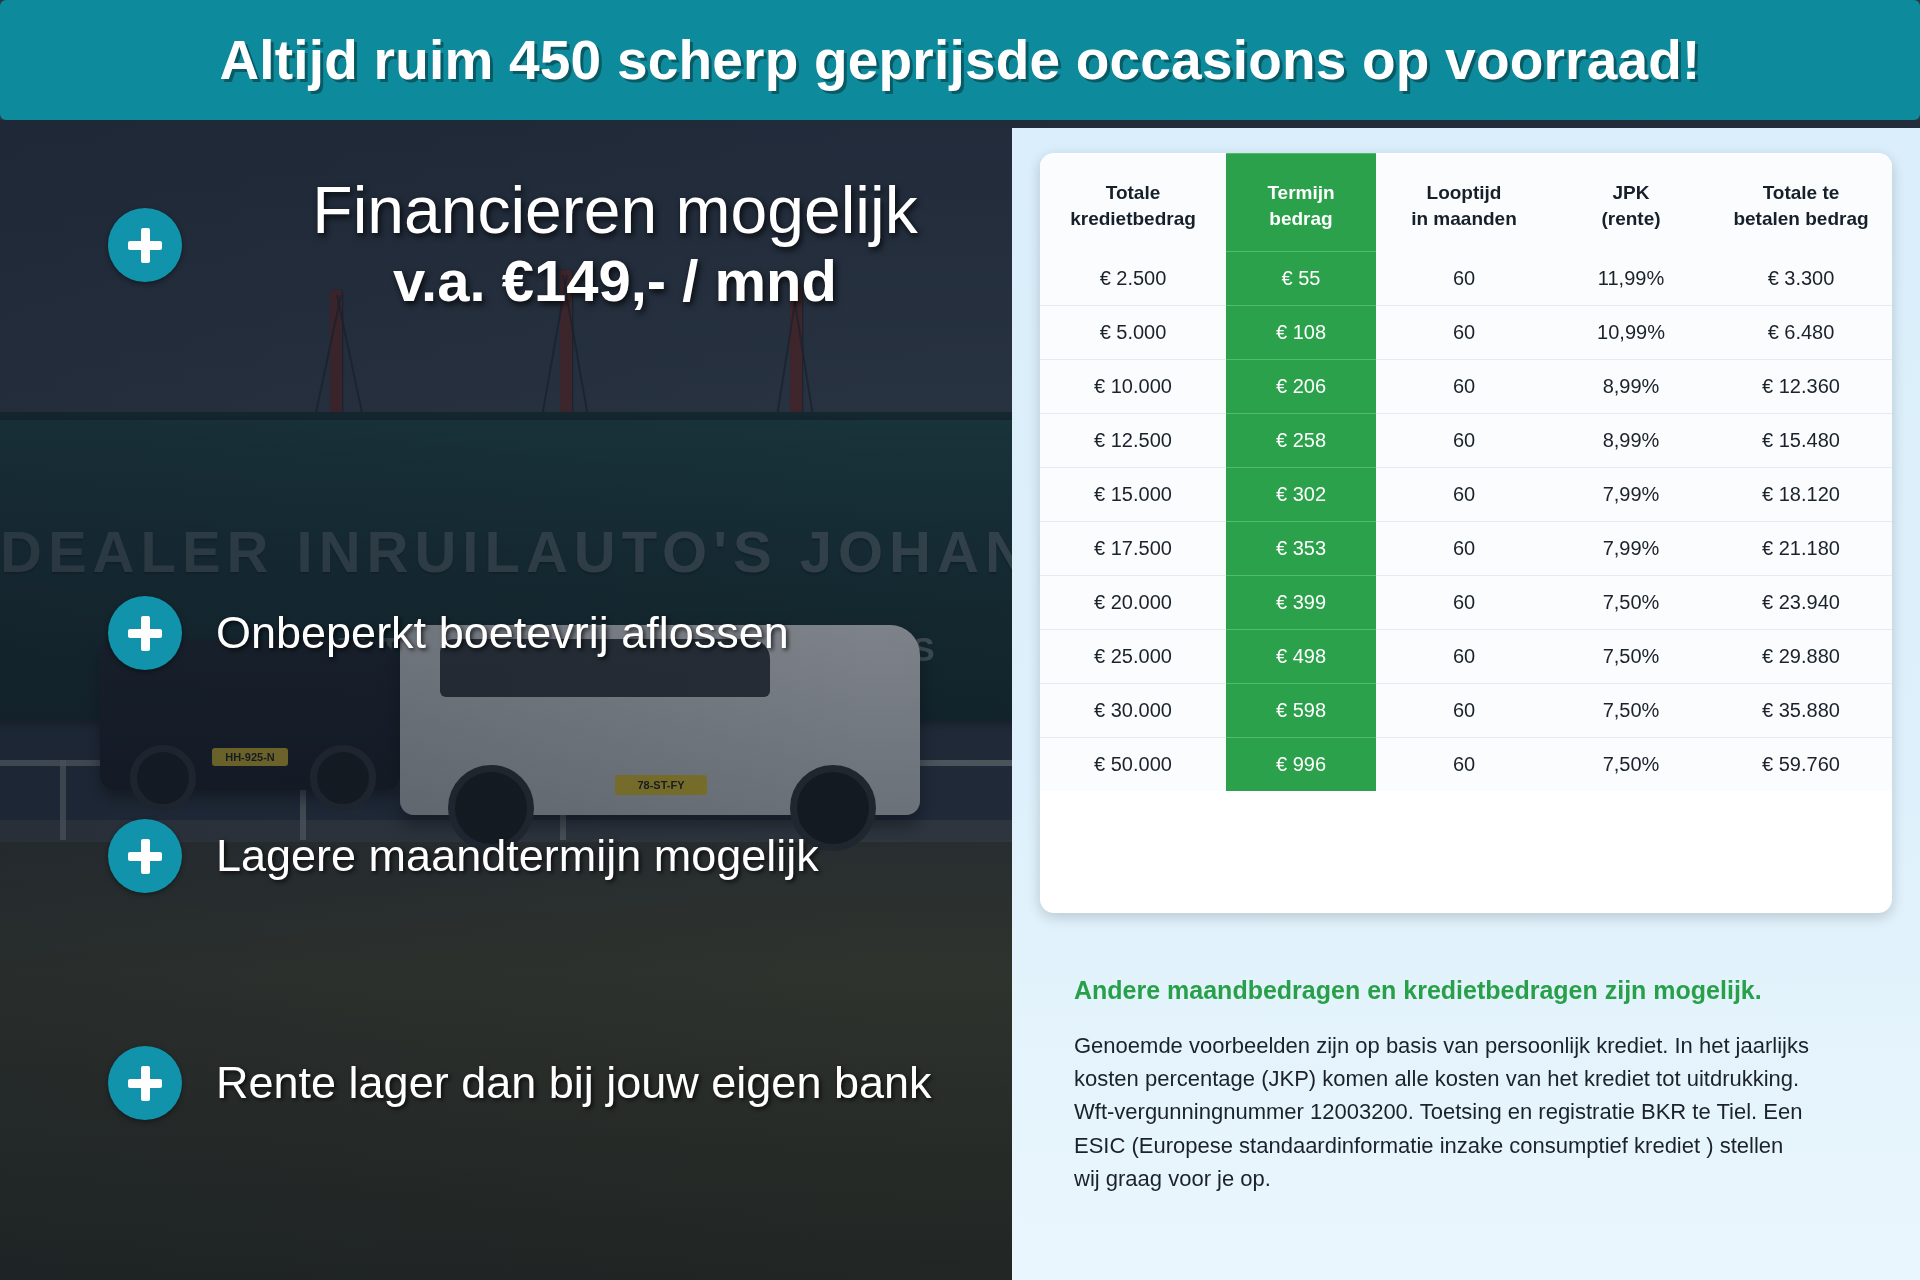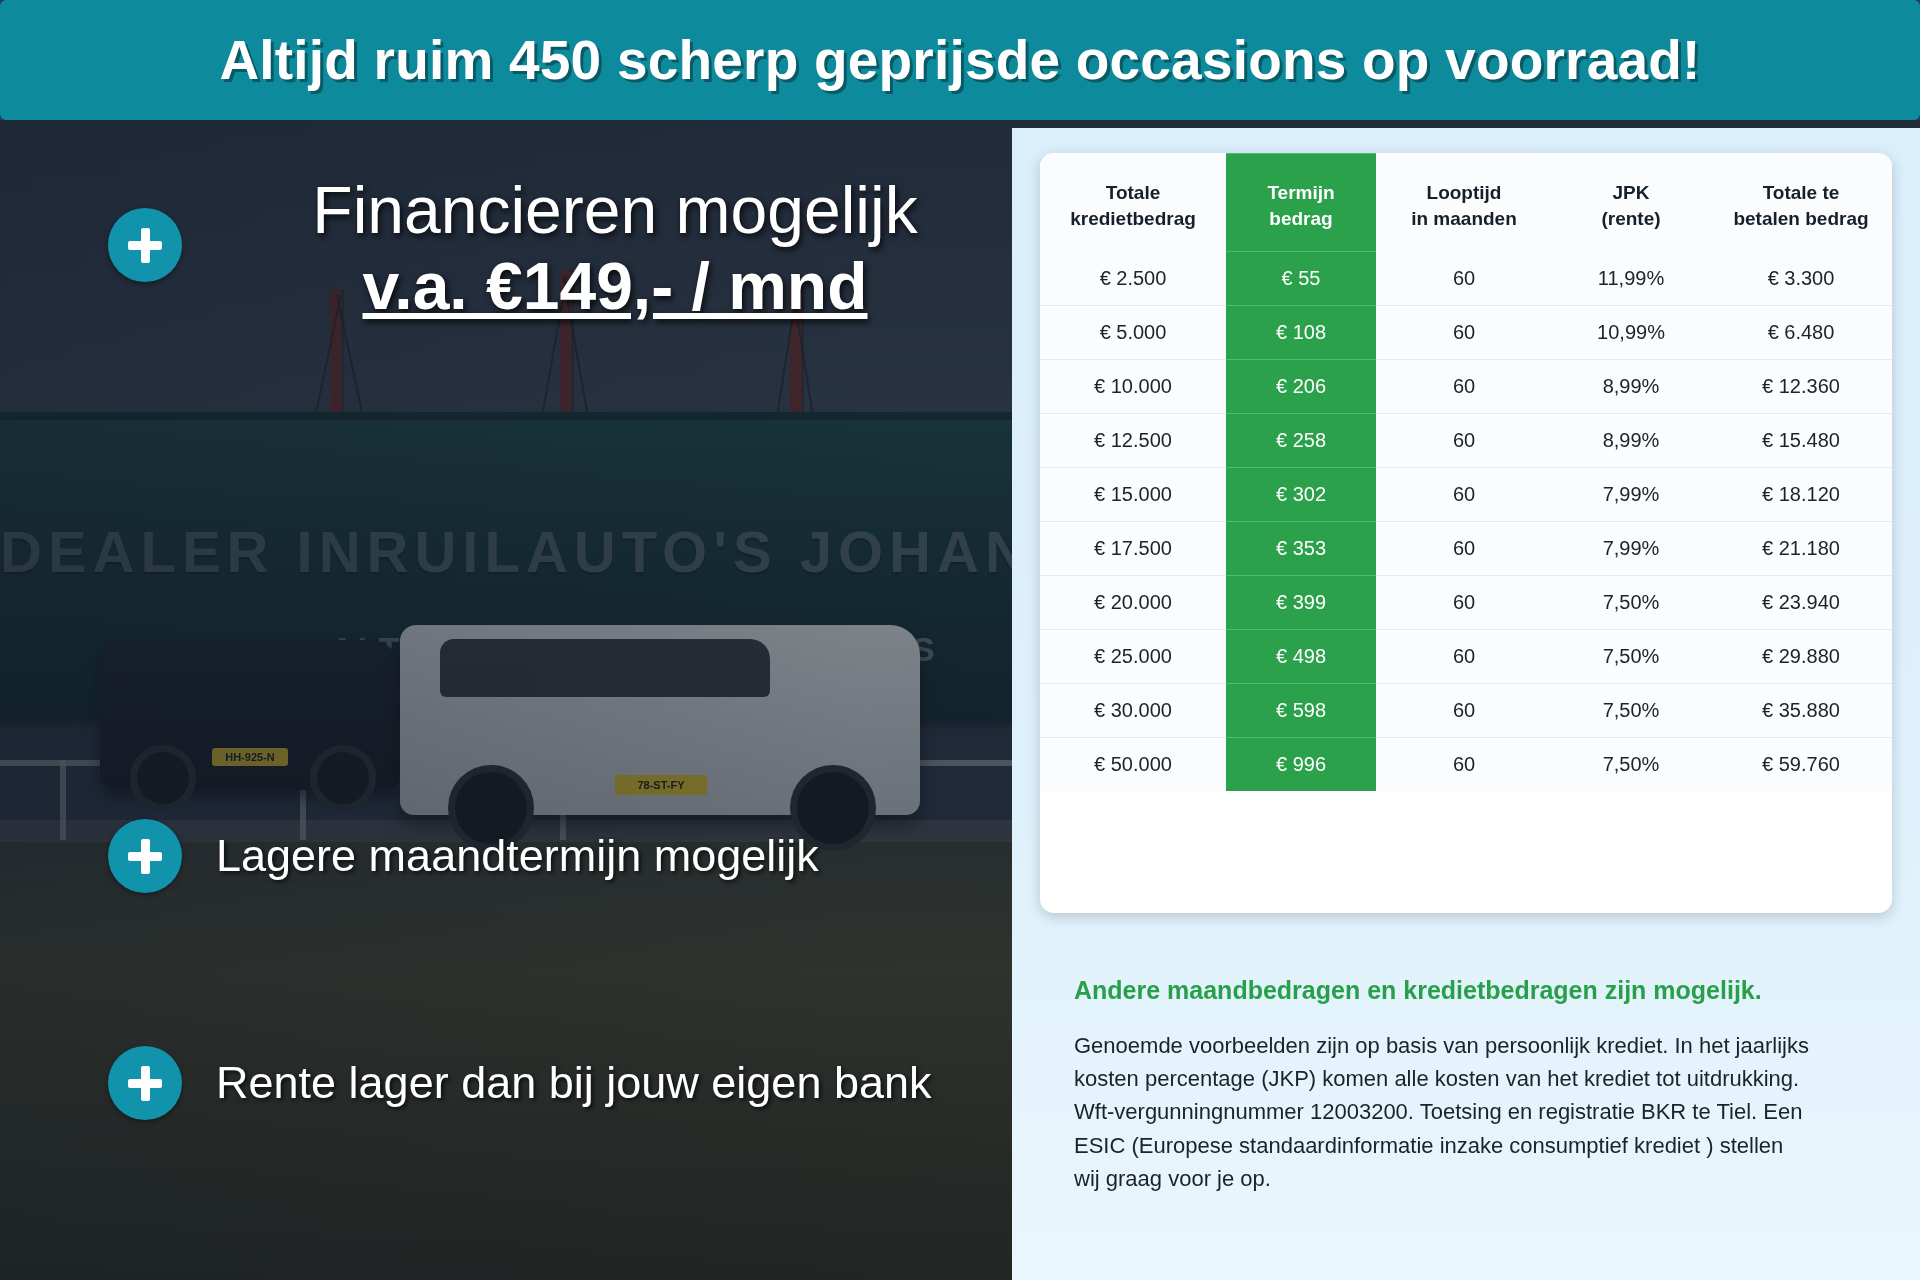--- a/index.html
+++ b/index.html
@@ -131,23 +131,22 @@
 
   .hero{
     position:absolute;left:215px;top:40px;width:800px;
     color:#ffffff;text-align:center;
   }
   .hero-l1{
     font-size:66px;font-weight:400;line-height:1.05;white-space:nowrap;
     text-shadow:2px 3px 6px rgba(0,0,0,.8);
   }
   .hero-l2{
-    font-size:66px;font-weight:bold;line-height:1.25;white-space:nowrap;
+    font-size:58px;font-weight:bold;line-height:1.25;white-space:nowrap;
     text-shadow:2px 3px 6px rgba(0,0,0,.8);
-    text-decoration:underline;
   }
 
   
   .panel{
     position:absolute;left:1012px;top:128px;width:908px;height:1152px;
     background:linear-gradient(#daeefb 0%,#ddf0fb 55%,#eaf6fd 100%);
     z-index:4;
   }
   .table-card{
     position:absolute;left:28px;top:25px;width:852px;height:760px;
@@ -245,20 +244,24 @@
   <div class="features">
 
     <div class="feature" style="left:108px;top:72px;">
       <div class="plus"></div>
     </div>
     <div class="hero">
       <div class="hero-l1">Financieren mogelijk</div>
       <div class="hero-l2">v.a. €149,- / mnd</div>
     </div>
 
+    <div class="feature" style="left:108px;top:460px;">
+      <div class="plus"></div>
+      <div class="feat-label">Onbeperkt boetevrij aflossen</div>
+    </div>
 
     <div class="feature" style="left:108px;top:683px;">
       <div class="plus"></div>
       <div class="feat-label">Lagere maandtermijn mogelijk</div>
     </div>
 
     <div class="feature" style="left:108px;top:910px;">
       <div class="plus"></div>
       <div class="feat-label">Rente lager dan bij jouw eigen bank</div>
     </div>

